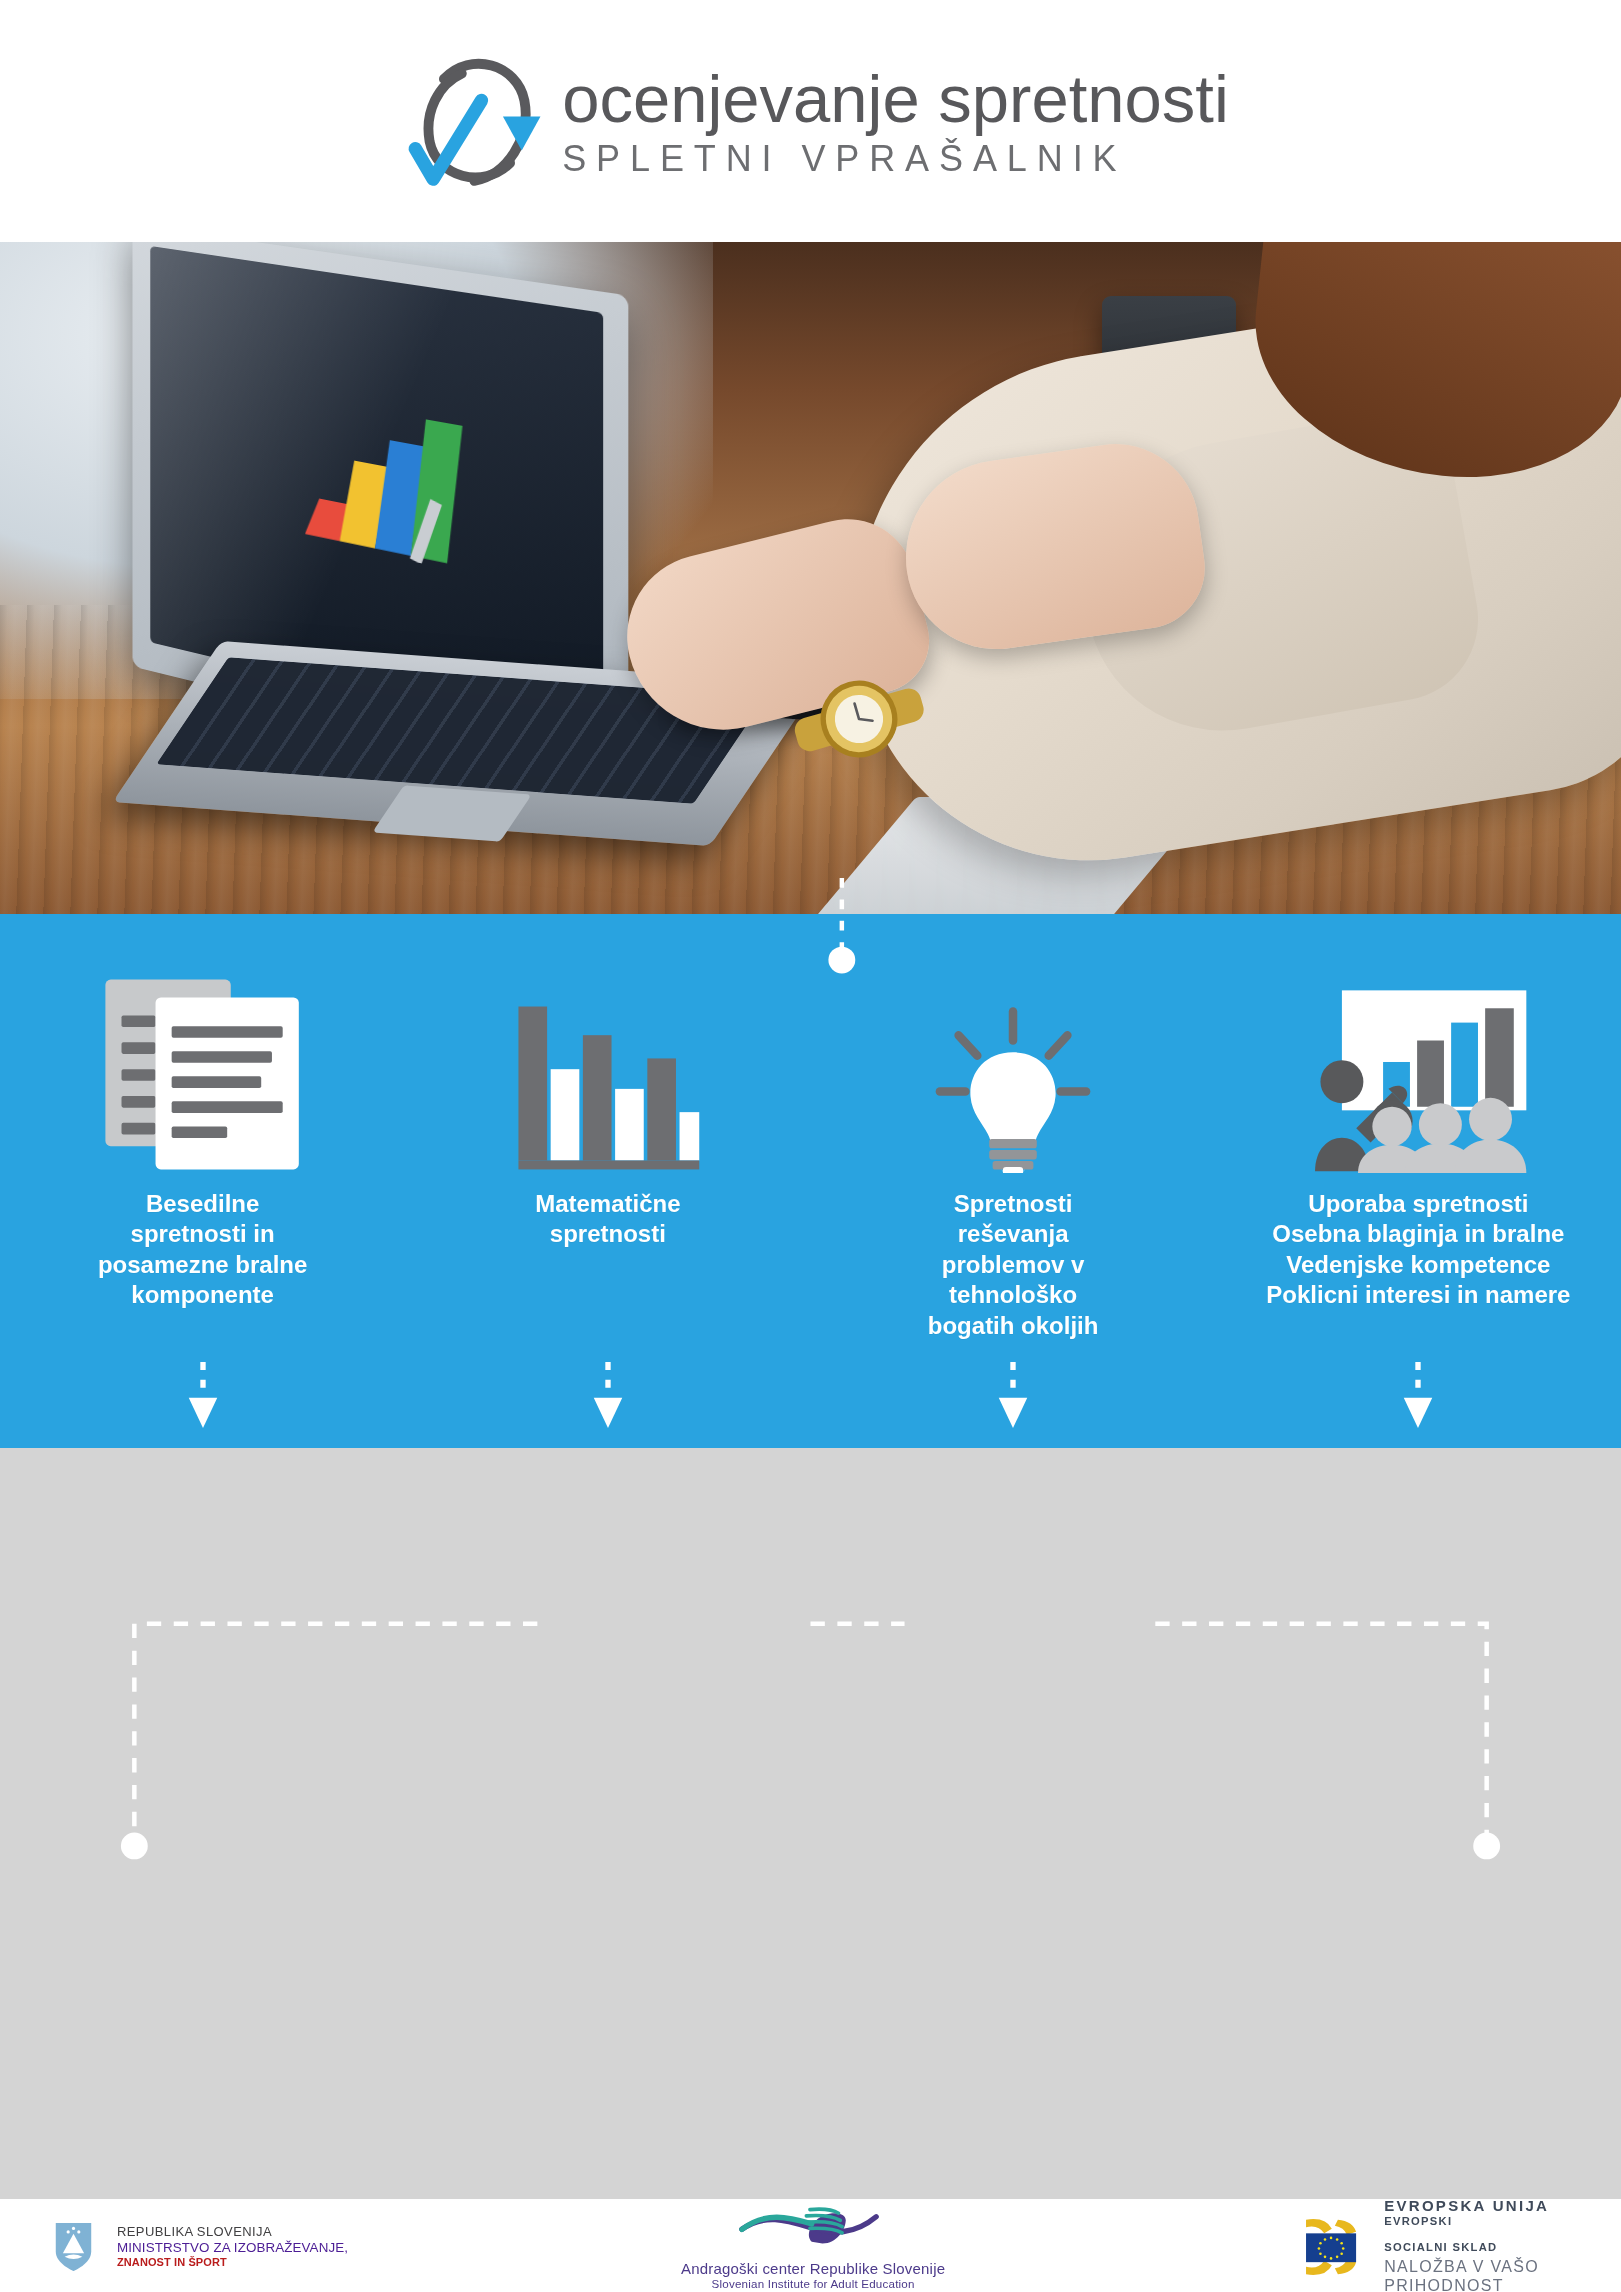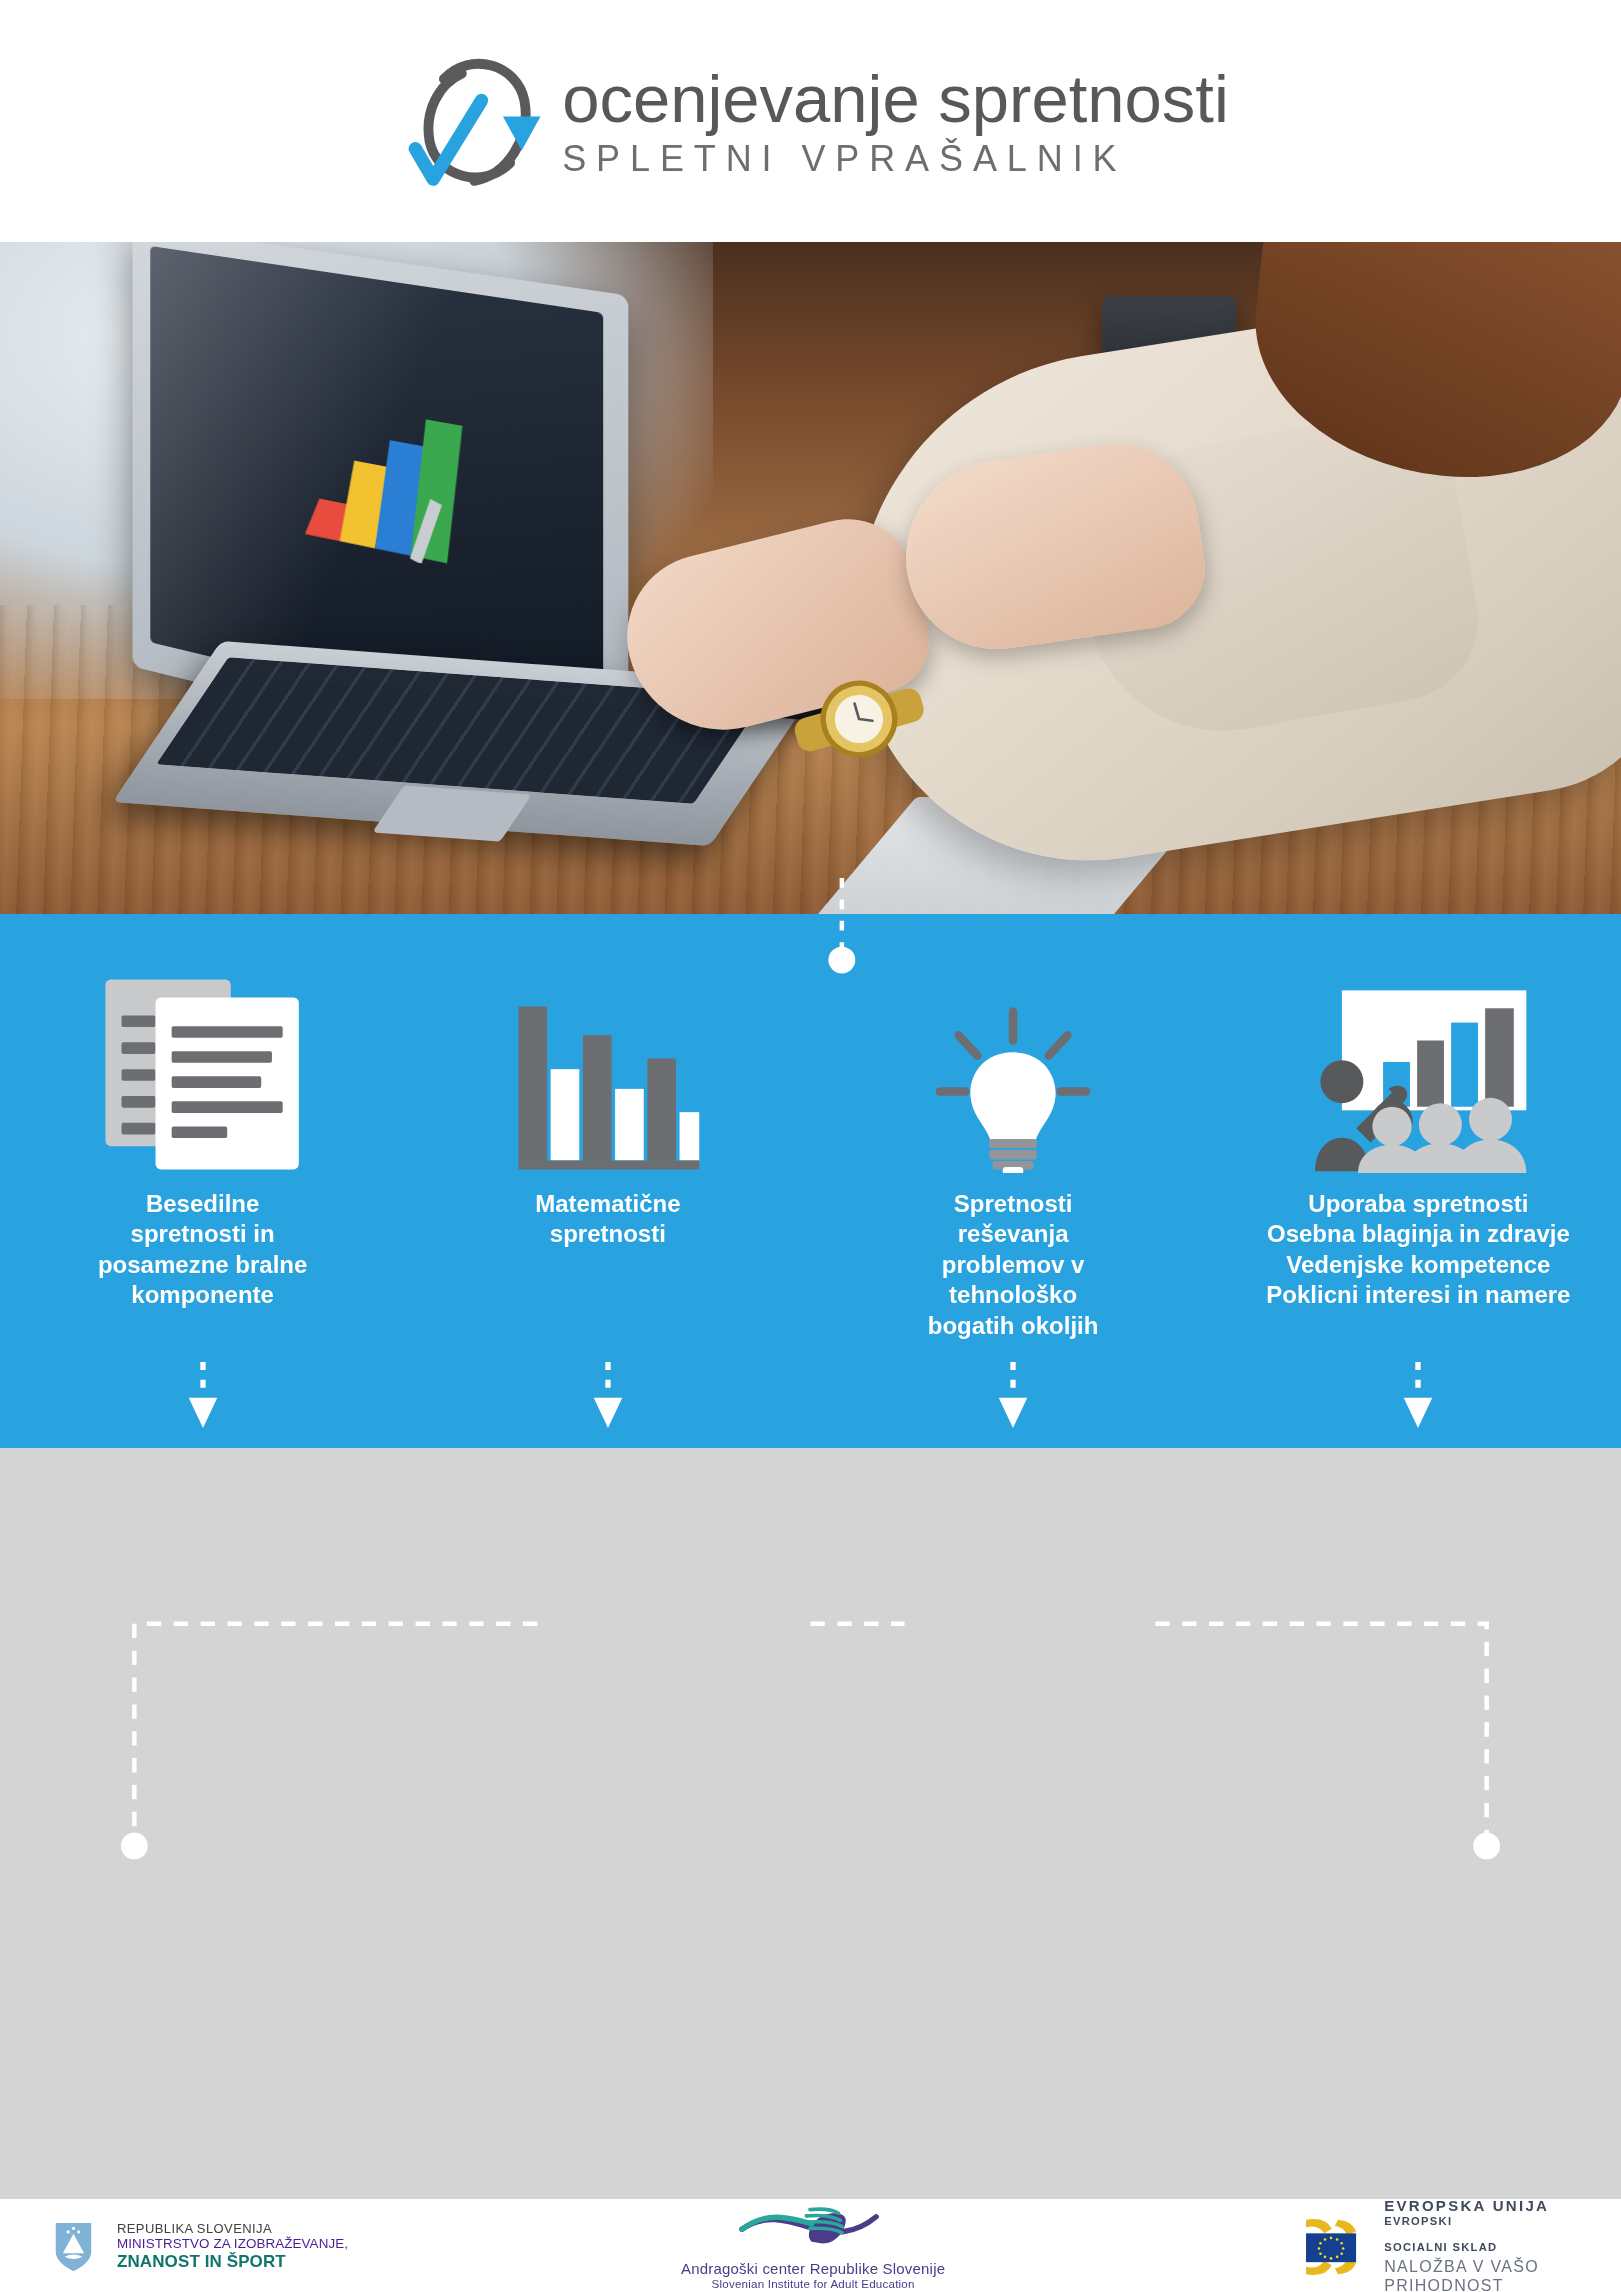--- a/index.html
+++ b/index.html
@@ -172,21 +172,21 @@
   
   .footer {
     position:relative; height:95px; background:#ffffff;
     display:flex; align-items:center;
   }
   .f-logo { position:absolute; display:flex; align-items:center; }
   .f-ministry { left:54px; gap:24px; }
   .f-ministry .txt { line-height:1.18; }
   .f-ministry .l1 { font-size:13px; color:#414042; letter-spacing:0.4px; }
   .f-ministry .l2 { font-size:13.4px; color:#4c1d95; font-weight:normal; letter-spacing:0.1px; }
-  .f-ministry .l3 { font-size:17px; color:#0f766e; font-weight:bold; letter-spacing:0.1px; }
+  .f-ministry .l3 { font-size:11px; color:#b91c1c; font-weight:bold; letter-spacing:0.1px; }
   .f-acs { left:681px; flex-direction:column; align-items:center; }
   .f-acs .n1 { font-size:15px; color:#4c3a8a; letter-spacing:0.2px; margin-top:9px; }
   .f-acs .n2 { font-size:11.6px; color:#4c3a8a; letter-spacing:0.2px; }
   .f-eu { left:1303px; gap:22px; align-items:center; }
   .f-eu .txt { line-height:1.22; }
   .f-eu .e1 { font-size:15px; color:#3f4a5a; font-weight:bold; letter-spacing:2.3px; }
   .f-eu .e2 { font-size:11.2px; color:#3f4a5a; font-weight:bold; letter-spacing:1.3px; }
   .f-eu .e3 { font-size:11.2px; color:#3f4a5a; font-weight:bold; letter-spacing:1.3px;margin-top:12px; }
   .f-eu .e4 { font-size:16px; color:#6b7280; letter-spacing:1.3px; margin-top:2px; }
 </style>
@@ -366,21 +366,21 @@
             <path d="M110 210 C 110 166, 190 166, 190 210 Z"></path>
             <circle cx="206" cy="150" r="24"></circle>
             <path d="M166 210 C 166 160, 246 160, 246 210 Z"></path>
           </g>
           <g fill="#6d6e71">
             <path d="M128 136 a 24 24 0 0 1 44 0 Z" opacity="0"></path>
           </g>
         </svg>
       </div>
       <div class="cat-label">Uporaba spretnosti
-Osebna blaginja in zdravje
+Osebna blaginja in bralne
 Vedenjske kompetence
 Poklicni interesi in namere</div>
       <svg class="down-arrow" width="38" height="66" viewBox="0 0 42 74">
         <line x1="21" y1="0" x2="21" y2="40" stroke="#fff" stroke-width="6" stroke-dasharray="9,11"></line>
         <polygon points="5,40 37,40 21,74" fill="#ffffff"></polygon>
       </svg>
     </div>
   </div>
 </div>
 

